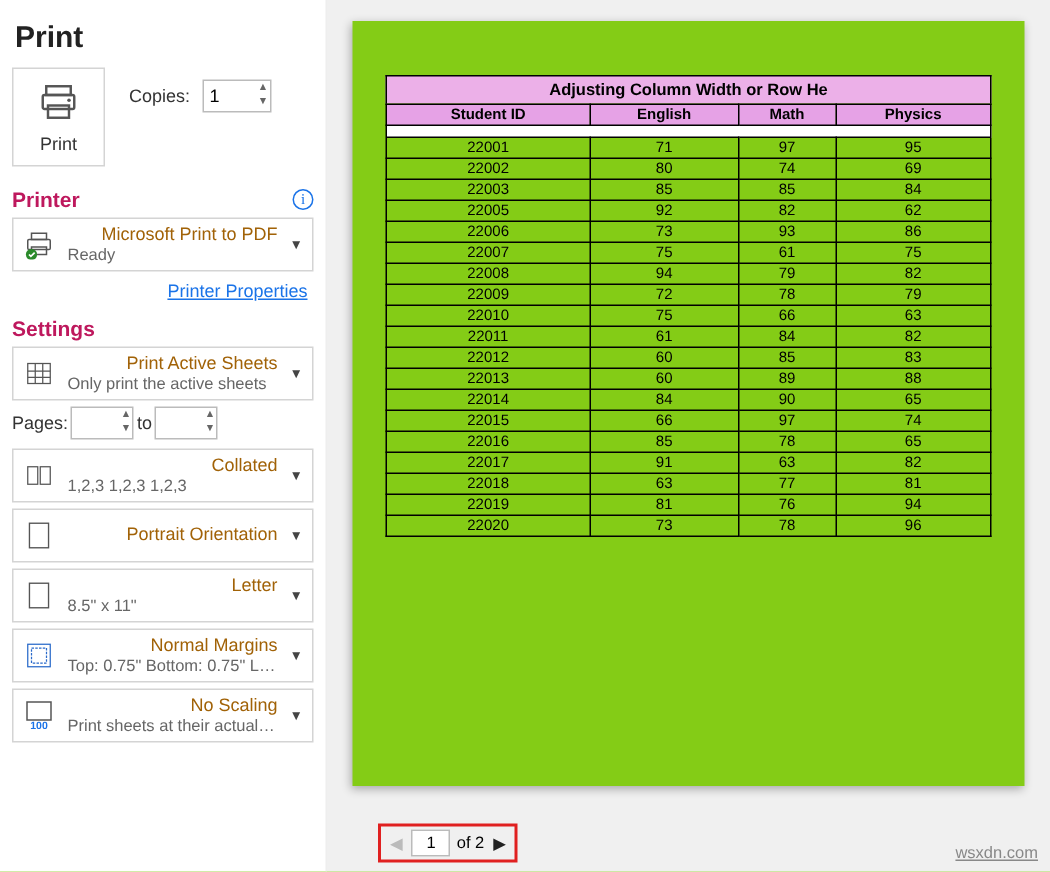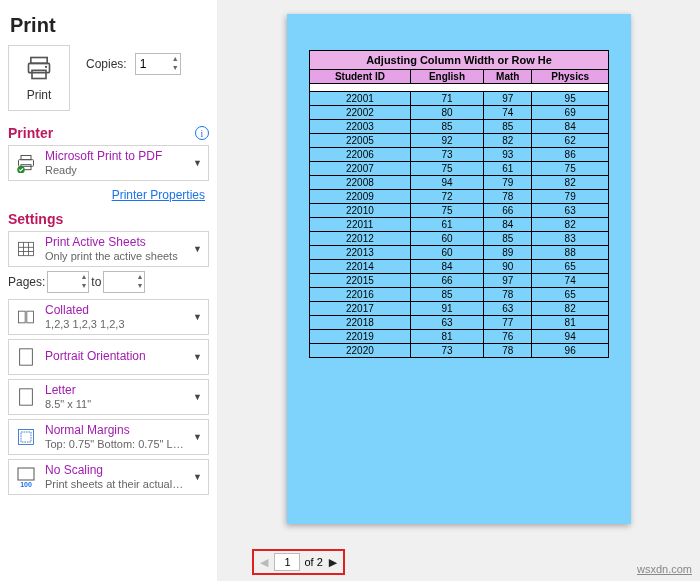--- a/index.html
+++ b/index.html
@@ -12,29 +12,29 @@
 .copies-row { display: flex; align-items: center; gap: 8px; margin-top: 8px; font-size: 12px; color: #333; }
 .spinner { position: relative; }
 .spinner input { width: 46px; height: 22px; border: 1px solid #bbb; padding: 0 14px 0 4px; font-size: 12px; }
 .spinner .arrows { position: absolute; right: 2px; top: 1px; display: flex; flex-direction: column; font-size: 7px; color: #666; line-height: 9px; }
 .section-head { display: flex; justify-content: space-between; align-items: center; margin: 6px 0 4px 0; }
 .section-head h3 { font-size: 14px; font-weight: 600; color: #be185d; }
 .info-icon { width: 14px; height: 14px; border: 1px solid #1a73e8; border-radius: 50%; color: #1a73e8; font-size: 10px; display: flex; align-items: center; justify-content: center; font-family: Georgia, serif; }
 .opt { border: 1px solid #d4d4d4; background: #fff; width: 100%; display: flex; align-items: center; padding: 4px 6px; min-height: 36px; gap: 8px; cursor: pointer; margin-bottom: 4px; position: relative; }
 .opt .icon-box { width: 22px; height: 22px; flex-shrink: 0; display: flex; align-items: center; justify-content: center; }
 .opt .texts { flex: 1; display: flex; flex-direction: column; line-height: 1.1; overflow: hidden; }
-.opt .l1 { font-size: 12px; color: #a21caf; white-space: nowrap; overflow: hidden; text-overflow: ellipsis; }
+.opt .l1 { font-size: 12px; color: #a16207; white-space: nowrap; overflow: hidden; text-overflow: ellipsis; text-align: right; }
 .opt .l2 { font-size: 11px; color: #666; white-space: nowrap; overflow: hidden; text-overflow: ellipsis; }
 .chev { font-size: 9px; color: #444; }
 .link-row { text-align: right; margin: 2px 4px 8px 0; }
 .link-row a { color: #1a73e8; font-size: 12px; text-decoration: underline; }
 .pages-row { display: flex; align-items: center; gap: 2px; font-size: 12px; color: #333; margin: 4px 0 6px 0; }
 .pages-row .spinner input { width: 42px; }
 .preview-area { flex: 1; background: #f0f0f0; position: relative; display: flex; flex-direction: column; align-items: center; padding: 14px 0 0 0; }
-.page { width: 344px; height: 510px; background: #7dd3fc; box-shadow: -1px 2px 6px rgba(0,0,0,0.3); padding: 36px 22px; overflow: hidden; }
+.page { width: 448px; height: 510px; background: #84cc16; box-shadow: -1px 2px 6px rgba(0,0,0,0.3); padding: 36px 22px; overflow: hidden; }
 .doc-title { background: #e6a2e6; background: #ecb0e8; text-align: center; font-size: 11px; font-weight: 600; padding: 3px 0; border: 1px solid #000; border-bottom: none; white-space: nowrap; overflow: hidden; }
 table { border-collapse: collapse; width: 100%; font-size: 10px; }
 th, td { border: 1px solid #000; text-align: center; padding: 1px 0; height: 13px; }
 th { background: #e6a2e6; font-weight: 600; }
 .table-gap td { height: 8px; border-left: 1px solid #000; border-right: 1px solid #000; border-top: 1px solid #000; border-bottom: none; background: #fff; }
 .pg-nav { position: absolute; bottom: 6px; left: 34px; display: flex; align-items: center; gap: 4px; border: 2px solid #e02020; padding: 2px 4px; font-size: 12px; }
 .pg-nav input { width: 26px; height: 18px; border: 1px solid #bbb; text-align: center; font-size: 11px; }
 .pg-arrow { font-size: 11px; color: #222; cursor: pointer; padding: 0 2px; }
 .pg-arrow.disabled { color: #bbb; }
 .watermark { position: absolute; bottom: 6px; right: 8px; font-size: 11px; color: #888; text-decoration: underline; }

